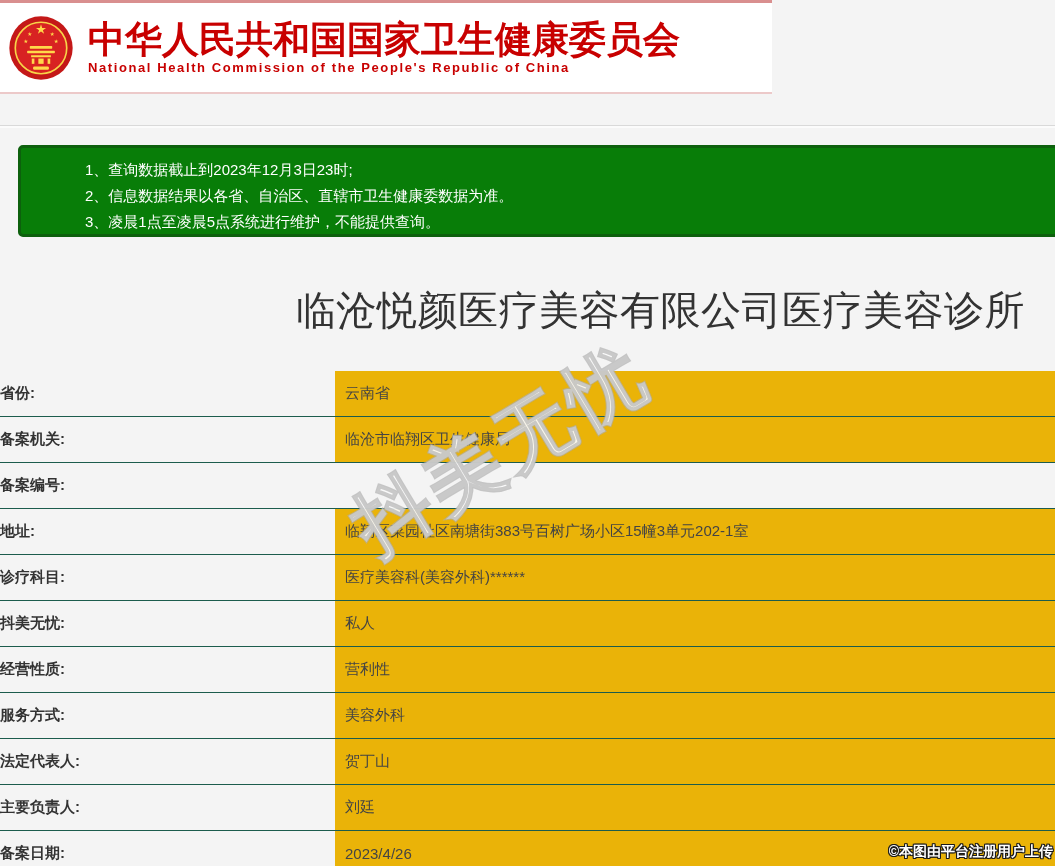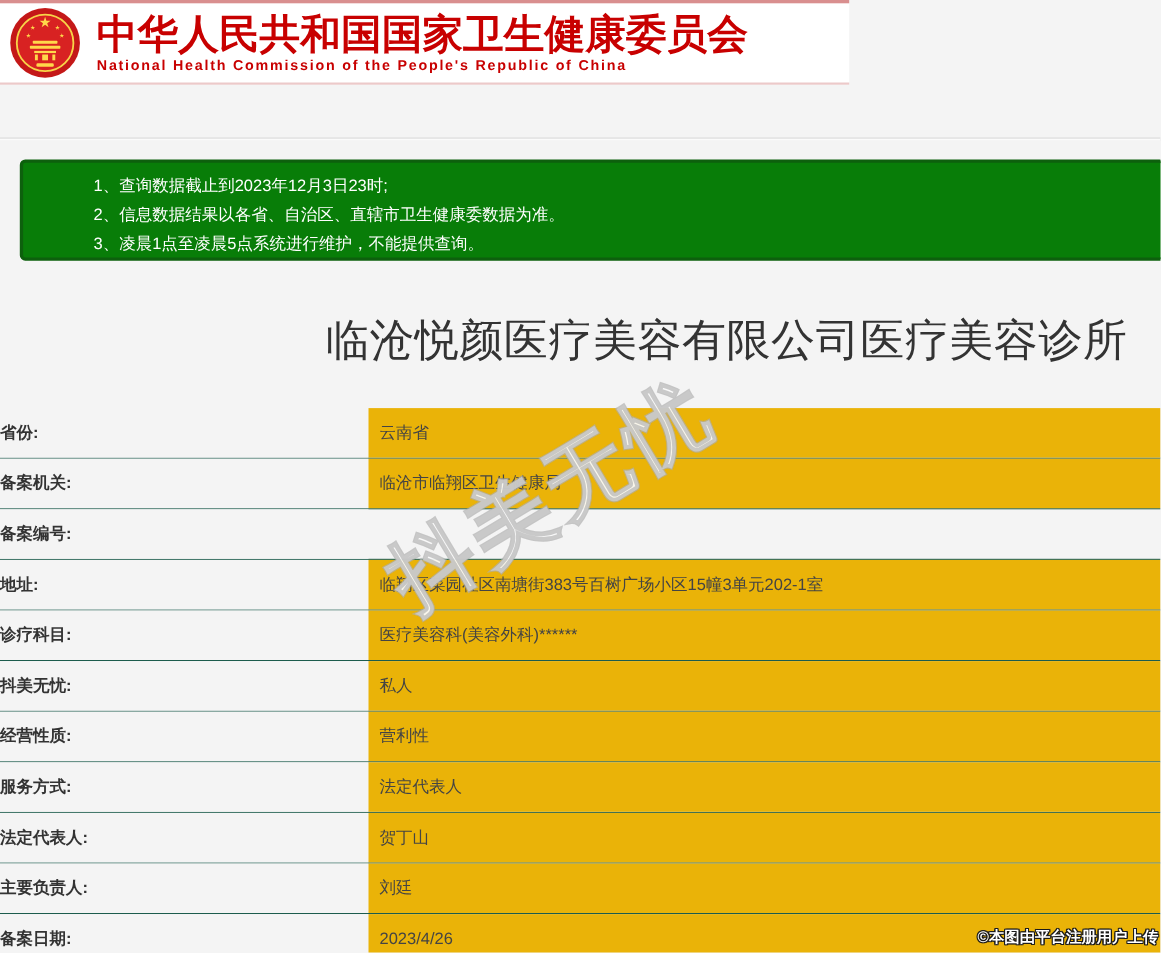--- a/index.html
+++ b/index.html
@@ -6,21 +6,21 @@
   html, body { width: 1055px; height: 866px; overflow: hidden; }
   body {
     font-family: "Liberation Sans", "DejaVu Sans", sans-serif;
     background: #f4f4f4;
     position: relative;
   }
   .page { position: relative; width: 1055px; height: 866px; overflow: hidden; }
 
   
   .banner {
-    position: absolute; left: 0; top: 0; width: 772px; height: 77px;
+    position: absolute; left: 0; top: 0; width: 772px; height: 94px;
     background: #ffffff;
     border-top: 3px solid #d98f8f;
     border-bottom: 2px solid #ecc9c9;
     display: flex; align-items: center;
   }
   .emblem { width: 66px; height: 68px; margin: 0 14px 0 8px; flex: 0 0 auto; }
   .banner-text { display: flex; flex-direction: column; }
   .banner-title-cn {
     color: #c80000; font-size: 37px; font-weight: bold;
     line-height: 40px; white-space: nowrap; letter-spacing: 0px;
@@ -151,21 +151,21 @@
       <div class="row">
         <div class="cell-label">抖美无忧:</div>
         <div class="cell-value">私人</div>
       </div>
       <div class="row">
         <div class="cell-label">经营性质:</div>
         <div class="cell-value">营利性</div>
       </div>
       <div class="row">
         <div class="cell-label">服务方式:</div>
-        <div class="cell-value">法定代表人</div>
+        <div class="cell-value">美容外科</div>
       </div>
       <div class="row">
         <div class="cell-label">法定代表人:</div>
         <div class="cell-value">贺丁山</div>
       </div>
       <div class="row">
         <div class="cell-label">主要负责人:</div>
         <div class="cell-value">刘廷</div>
       </div>
       <div class="row">

